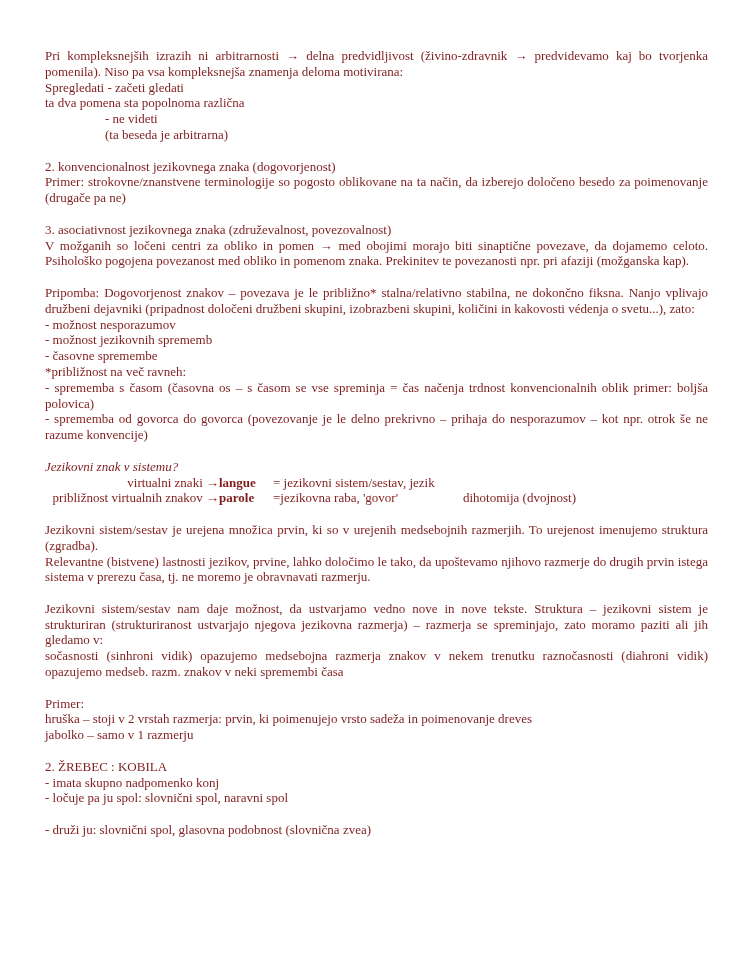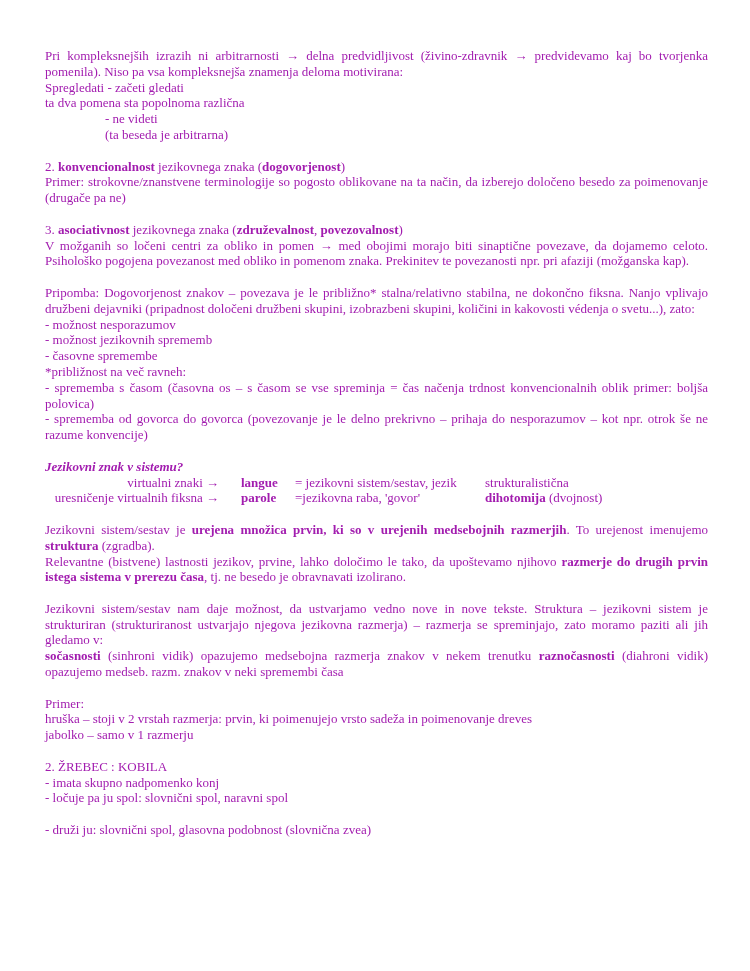--- a/index.html
+++ b/index.html
@@ -11,35 +11,35 @@
     font-family:"Liberation Serif", serif;
   }
   #doc {
     position:absolute; left:45px; top:48px; width:663px;
     color:#8e1b1e;
     font-size:13px; line-height:15.8px;
   }
   .para { min-height:15.8px; }
   .justify { text-align:justify; }
   .blank { height:15.8px; }
-  .bold { font-weight:bold; }
+  .bold { font-weight:normal; }
   .it { font-style:italic; }
   .cols2 { display:flex;flex-direction:column; }
   .cols2 .c1 { flex:0 0 auto; }
   .cols2 .c2 { flex:1 1 auto; }
   .trow { display:flex; }
   .tc1 { flex:0 0 auto; width:174px; text-align:right; }
-  .tc2 { flex:0 0 auto; width:54px; margin-left:22px; font-weight:bold; }
+  .tc2 { flex:0 0 auto; width:54px; font-weight:bold; }
   .tc3 { flex:0 0 auto; width:190px; }
   .tc4 { flex:1 1 auto; }
 </style>
 </head>
 <body>
 
-<div id="doc" style="color: #a21caf;">
+<div id="doc" style="color: #7f1d1d;">
     <div class="para justify"><span>Pri kompleksnejših izrazih ni arbitrarnosti → delna predvidljivost (živino-zdravnik → predvidevamo kaj bo tvorjenka pomenila). Niso pa vsa kompleksnejša znamenja deloma motivirana:</span></div>
     <div class="cols2" style="padding-left: 0px;">
       <span class="c1" style="width: 162px;">Spregledati - začeti gledati</span>
       <span class="c2">ta dva pomena sta popolnoma različna</span>
     </div>
     <div class="cols2" style="padding-left: 60px;">
       <span class="c1" style="width: 102px;">- ne videti</span>
       <span class="c2">(ta beseda je arbitrarna)</span>
     </div>
     <div class="blank"></div>
@@ -55,31 +55,30 @@
     <div class="para"><span>- časovne spremembe</span></div>
     <div class="para"><span>*približnost na več ravneh:</span></div>
     <div class="para justify"><span>- sprememba s časom (časovna os – s časom se vse spreminja = čas načenja trdnost konvencionalnih oblik primer: boljša polovica)</span></div>
     <div class="para justify"><span>- sprememba od govorca do govorca (povezovanje je le delno prekrivno – prihaja do nesporazumov – kot npr. otrok še ne razume konvencije)</span></div>
     <div class="blank"></div>
     <div class="para"><span class="bold it">Jezikovni znak v sistemu?</span></div>
     <div class="trow">
       <span class="tc1">virtualni znaki →</span>
       <span class="tc2">langue</span>
       <span class="tc3">= jezikovni sistem/sestav, jezik</span>
-      <span class="tc4"><span>strukturalistična</span></span>
     </div>
     <div class="trow">
-      <span class="tc1">uresničenje virtualnih fiksna →</span>
+      <span class="tc1">približnost virtualnih znakov →</span>
       <span class="tc2">parole</span>
       <span class="tc3">=jezikovna raba, 'govor'</span>
       <span class="tc4"><span class="bold ">dihotomija</span><span> (dvojnost)</span></span>
     </div>
     <div class="blank"></div>
     <div class="para justify"><span>Jezikovni sistem/sestav je </span><span class="bold ">urejena množica prvin, ki so v urejenih medsebojnih razmerjih</span><span>. To urejenost imenujemo </span><span class="bold ">struktura</span><span> (zgradba).</span></div>
-    <div class="para justify"><span>Relevantne (bistvene) lastnosti jezikov, prvine, lahko določimo le tako, da upoštevamo njihovo </span><span class="bold ">razmerje do drugih prvin istega sistema v prerezu časa</span><span>, tj. ne besedo je obravnavati izolirano.</span></div>
+    <div class="para justify"><span>Relevantne (bistvene) lastnosti jezikov, prvine, lahko določimo le tako, da upoštevamo njihovo </span><span class="bold ">razmerje do drugih prvin istega sistema v prerezu časa</span><span>, tj. ne moremo je obravnavati razmerju.</span></div>
     <div class="blank"></div>
     <div class="para justify"><span>Jezikovni sistem/sestav nam daje možnost, da ustvarjamo vedno nove in nove tekste. Struktura – jezikovni sistem je strukturiran (strukturiranost ustvarjajo njegova jezikovna razmerja) – razmerja se spreminjajo, zato moramo paziti ali jih gledamo v:</span></div>
     <div class="para justify"><span class="bold ">sočasnosti</span><span> (sinhroni vidik) opazujemo medsebojna razmerja znakov v nekem trenutku </span><span class="bold ">raznočasnosti</span><span> (diahroni vidik) opazujemo medseb. razm. znakov v neki spremembi časa</span></div>
     <div class="blank"></div>
     <div class="para"><span>Primer:</span></div>
     <div class="para"><span>hruška – stoji v 2 vrstah razmerja: prvin, ki poimenujejo vrsto sadeža in poimenovanje dreves</span></div>
     <div class="para"><span>jabolko – samo v 1 razmerju</span></div>
     <div class="blank"></div>
     <div class="para"><span>2. ŽREBEC : KOBILA</span></div>
     <div class="para"><span>- imata skupno nadpomenko konj</span></div>

